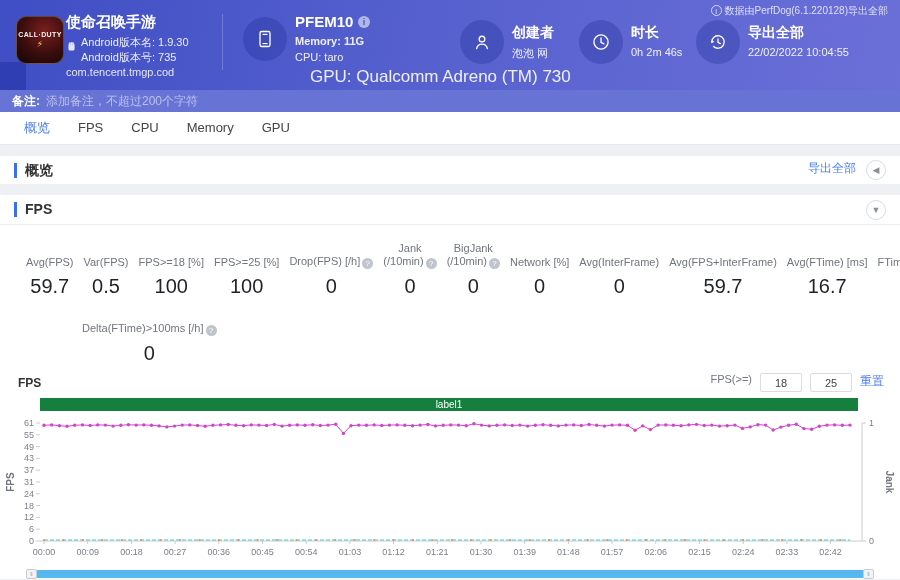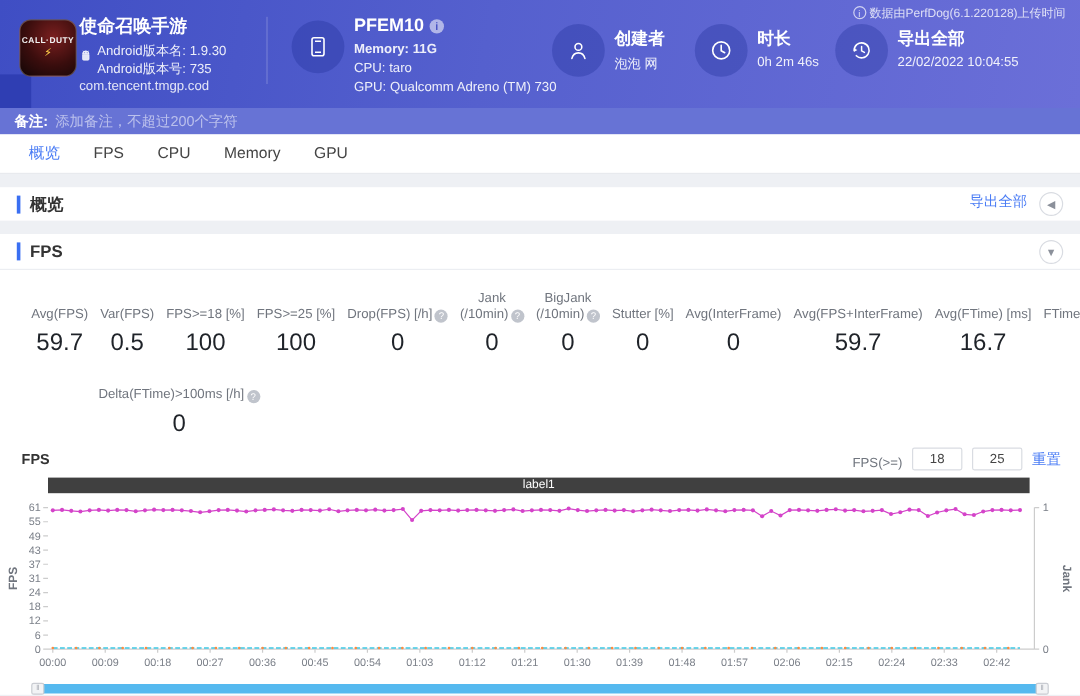--- a/index.html
+++ b/index.html
@@ -21,21 +21,21 @@
   .ver1 { position:absolute; left:81px; top:35px; font-size:11px; color:rgba(255,255,255,.9); }
   .ver2 { position:absolute; left:81px; top:50px; font-size:11px; color:rgba(255,255,255,.9); }
   .pkg  { position:absolute; left:66px; top:66px; font-size:11px; color:rgba(255,255,255,.85); }
   .hdr-div { position:absolute; left:222px; top:14px; width:1px; height:56px; background:rgba(255,255,255,.22); }
   .circ { position:absolute; width:44px; height:44px; border-radius:50%; background:rgba(28,42,150,.32); display:flex; align-items:center; justify-content:center; }
   .c-dev { left:243px; top:17px; } .c-user { left:460px; top:20px; } .c-dur { left:579px; top:20px; } .c-up { left:696px; top:20px; }
   .dev-name { position:absolute; left:295px; top:13px; font-size:15px; font-weight:bold; }
   .dev-info-ico { position:absolute; left:358px; top:16px; width:12px; height:12px; line-height:12px; border-radius:50%; background:rgba(255,255,255,.55); color:#4a55c4; font-size:9px; text-align:center; font-weight:bold; }
   .dev-mem { position:absolute; left:295px; top:35px; font-size:11px; color:rgba(255,255,255,.9);font-weight:bold; }
   .dev-cpu { position:absolute; left:295px; top:51px; font-size:11px; color:rgba(255,255,255,.9); }
-  .dev-gpu { position:absolute; left:295px; top:67px; font-size:11px; color:rgba(255,255,255,.9); }
+  .dev-gpu { position:absolute; left:310px; top:67px; font-size:17px; color:rgba(255,255,255,.9); }
   .meta-label { position:absolute; font-size:14px; font-weight:bold; }
   .meta-value { position:absolute; font-size:11px; color:rgba(255,255,255,.9); }
   .l-user { left:512px; top:24px; } .v-user { left:512px; top:46px; }
   .l-dur { left:631px; top:24px; } .v-dur { left:631px; top:46px; }
   .l-up { left:748px; top:24px; } .v-up { left:748px; top:46px; }
 
   
   .note-bar { height:22px; background:#6773d5; display:flex; align-items:center; padding-left:12px; }
   .note-label { font-size:12px; font-weight:bold; color:#fff; margin-right:6px; }
   .note-ph { font-size:12px; color:rgba(255,255,255,.55); }
@@ -62,38 +62,38 @@
   .metric { text-align:center; margin-right:10px; }
   .m-label { font-size:11px; color:#70757e; height:28px; display:flex; flex-direction:column; justify-content:flex-end; line-height:13px; white-space:nowrap; }
   .m-value { font-size:20px; font-weight:normal; color:#1f2329; margin-top:6px; }
   .q-ico { display:inline-block; width:11px; height:11px; line-height:11px; border-radius:50%; background:#c0c4cc; color:#fff; font-size:8px; text-align:center; margin-left:2px; vertical-align:-1px; }
   .metrics2 { padding:10px 0 0 82px; }
   .metrics2 .metric { text-align:center; }
 
   
   .chart-head { display:flex; align-items:center; padding:8px 16px 0 18px; }
   .chart-title { font-size:12px; font-weight:bold; color:#333; }
-  .chart-ctrl { margin-left:auto; display:flex; align-items:flex-end; gap:8px; }
+  .chart-ctrl { margin-left:auto; display:flex; align-items:flex-start; gap:8px; }
   .ctrl-label { font-size:11px; color:#70757e; }
   .thr-input { width:42px; height:19px; border:1px solid #d9dce2; border-radius:2px; font-size:11px; text-align:center; color:#444; font-family:inherit; }
-  .banner { margin:6px 0 0 40px; width:818px; height:13px; background:#404040; color:#fff; font-size:10px; text-align:center; line-height:13px; }
+  .banner { margin:6px 0 0 40px; width:818px; height:13px; background:#15803d; color:#fff; font-size:10px; text-align:center; line-height:13px; }
   .chart-svg { display:block; }
   .scrollbar { position:relative; margin:0 auto; width:848px; height:10px; }
   .sb-track { position:absolute; left:6px; right:6px; top:1px; height:8px; background:#55b9ef; border-radius:2px; }
   .sb-h { position:absolute; top:0; width:11px; height:10px; background:#f2f3f5; border:1px solid #c9ccd2; border-radius:2px; font-size:6px; color:#9a9fa8; text-align:center; line-height:9px; cursor:ew-resize; }
   .sb-left { left:0; } .sb-right { right:0; }
   .legend { display:flex; justify-content:center; gap:16px; padding-top:4px; }
 </style>
 </head>
 <body>
 
 <div class="hdr">
   <div class="hdr-corner"></div>
   <div class="collect-note">
-    <span class="i-ico">i</span><span>数据由PerfDog(6.1.220128)上传时间</span>
+    <span class="i-ico">i</span><span>数据由PerfDog(6.1.220128)导出全部</span>
   </div>
 
   <div class="app-icon">
     <span class="cod">CALL·DUTY</span>
     <span class="flash">⚡</span>
   </div>
   <div class="app-name">使命召唤手游</div>
   <svg class="droid-ico" viewBox="0 0 24 24">
     <path fill="rgba(255,255,255,.85)" d="M6 10h12v8a2 2 0 0 1-2 2H8a2 2 0 0 1-2-2zM6 9a6 6 0 0 1 12 0zM8.2 4.6l-1.3-2M15.8 4.6l1.3-2" stroke="rgba(255,255,255,.85)" stroke-width="1.2"></path>
     <circle cx="9.5" cy="6.5" r=".9" fill="#5560ce"></circle>
@@ -220,21 +220,21 @@
       </div>
       <div class="metric">
         <div class="m-label">
           <span>BigJank</span>
           <span>(/10min)<span class="q-ico">?</span></span>
         </div>
         <div class="m-value">0</div>
       </div>
       <div class="metric">
         <div class="m-label">
-          <span>Stutter [%]</span>
+          <span>Network [%]</span>
         </div>
         <div class="m-value">0</div>
       </div>
       <div class="metric">
         <div class="m-label">
           <span>Avg(InterFrame)</span>
         </div>
         <div class="m-value">0</div>
       </div>
       <div class="metric">

